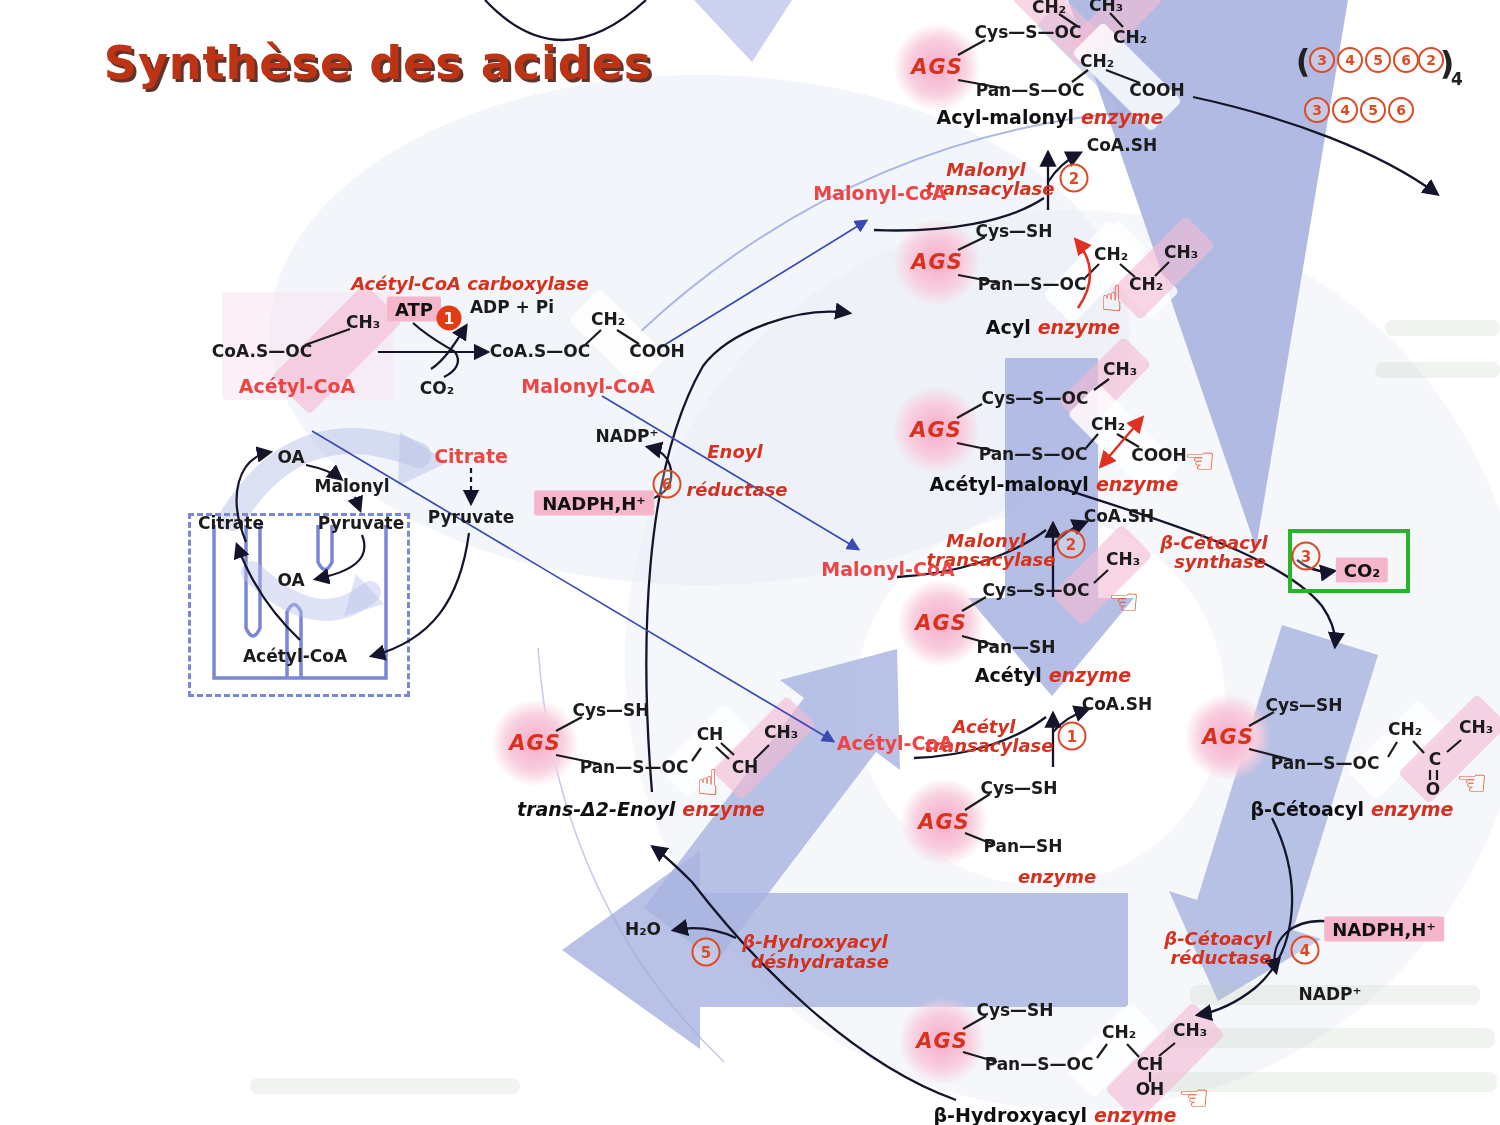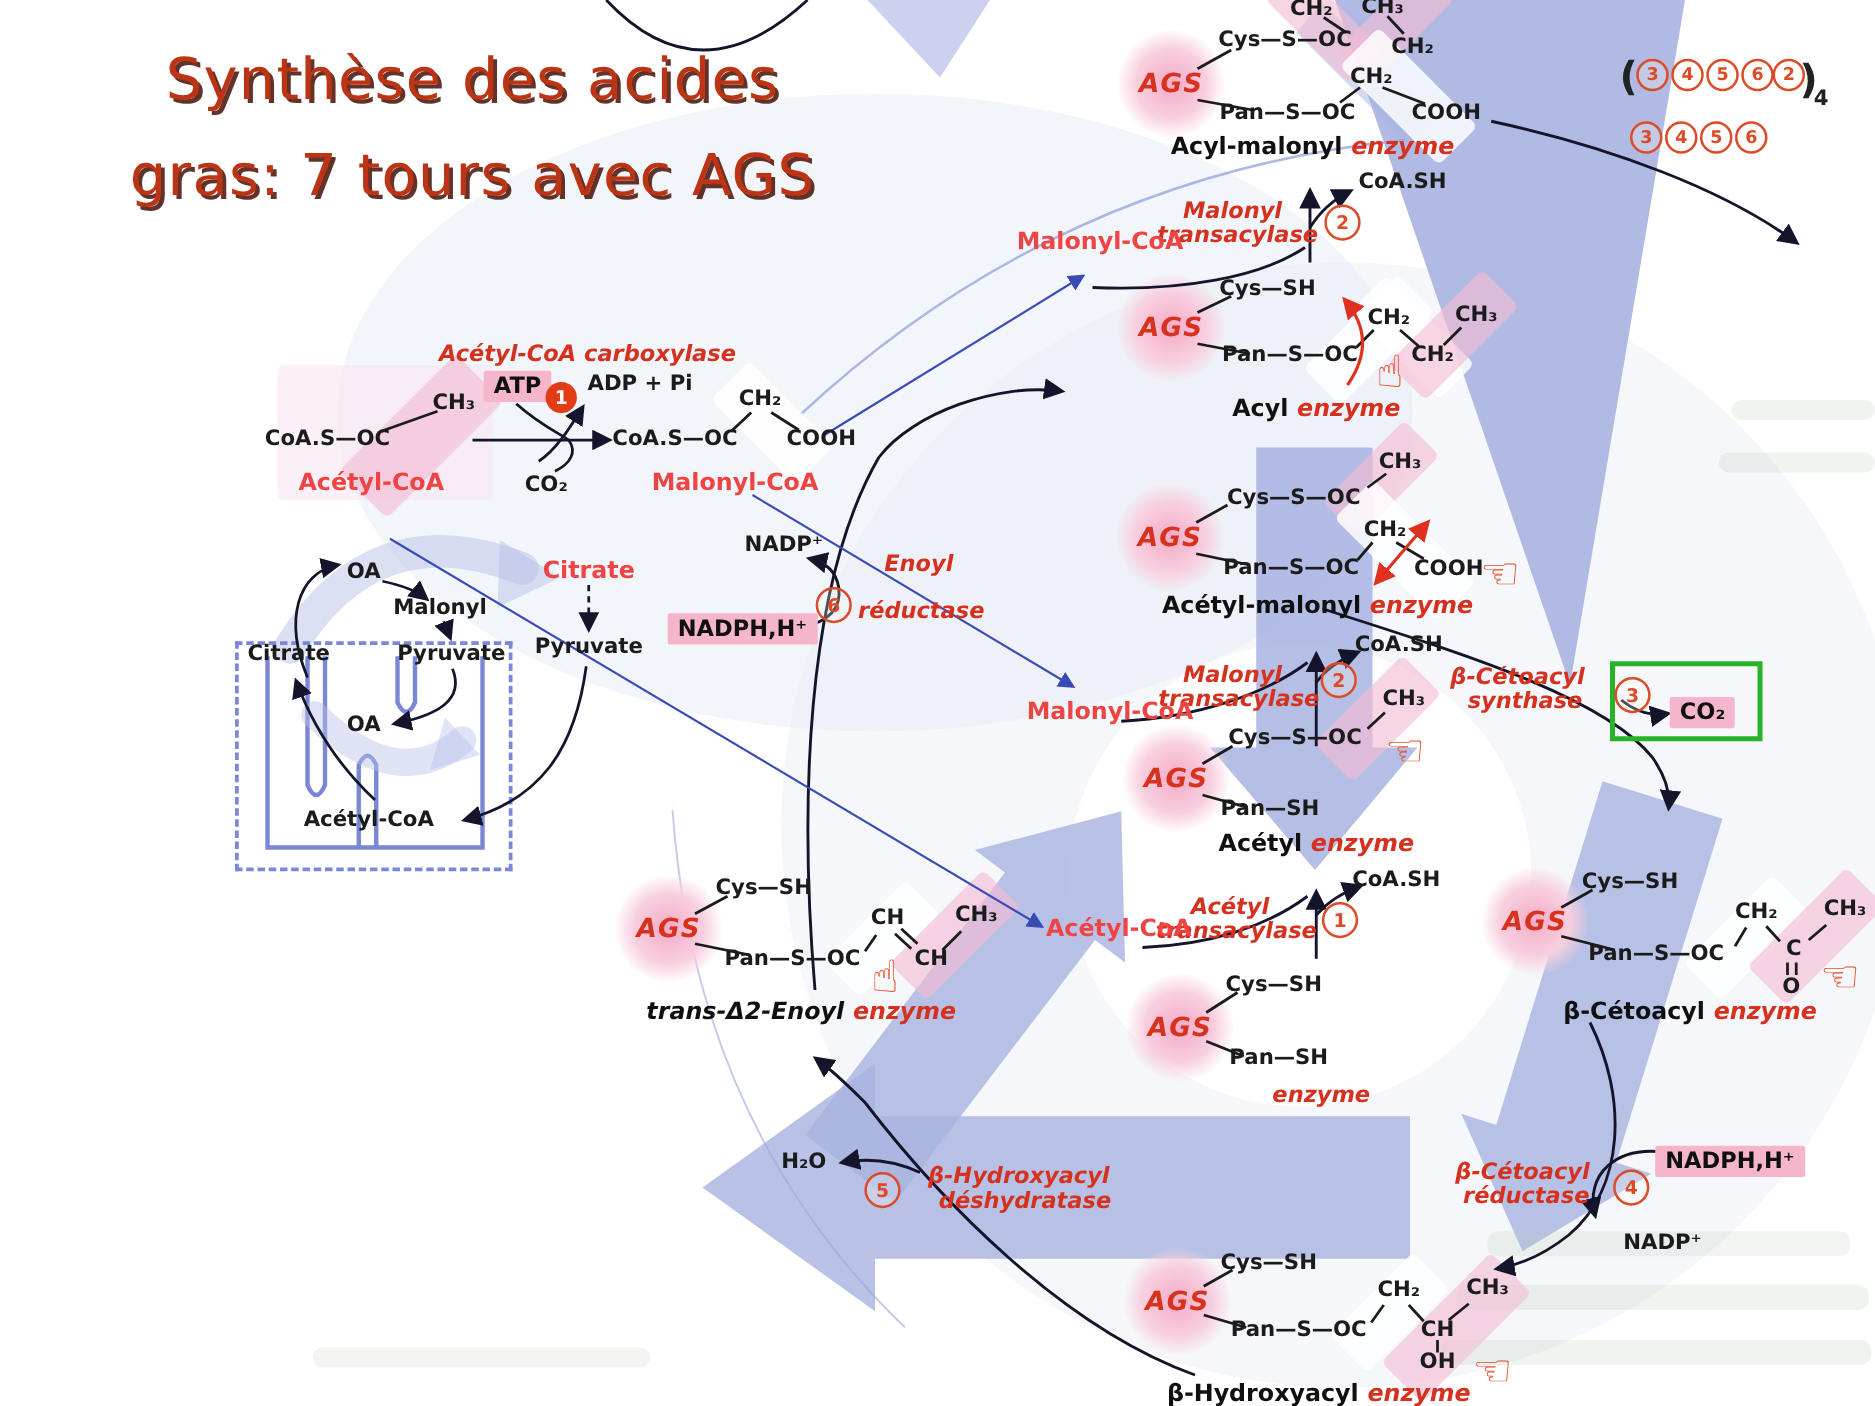--- a/index.html
+++ b/index.html
@@ -14,21 +14,21 @@
   .palepink{background:rgba(247,228,240,.55)}
   .agsbg{position:absolute;width:86px;height:86px;border-radius:50%;z-index:3;
          transform:translate(-50%,-50%);
          background:radial-gradient(circle,#f4abc7 0%,#f8cfdf 46%,rgba(255,255,255,0) 72%)}
   .t{position:absolute;transform:translate(-50%,-50%);white-space:nowrap;z-index:5;
      font-size:17px;font-weight:bold;color:#1b1b1b;line-height:1.05}
   .b{font-size:19px;font-weight:bold;color:#ef4444}
   .r{font-style:italic;color:#d5311e;font-size:18px;font-weight:bold}
   .ags{font-style:italic;font-weight:bold;font-size:21px;color:#d8321f;letter-spacing:1px}
   .title{position:absolute;transform:translate(-50%,-50%);white-space:nowrap;z-index:6;
-         font-weight:normal;font-size:46px;color:#bd3414;letter-spacing:1px;
+         font-weight:bold;font-size:46px;color:#bd3414;letter-spacing:1px;
          text-shadow:3px 3px 0 rgba(70,15,5,.85)}
   .lbl{display:flex;gap:7px;align-items:baseline}
   .lbl .n{font-weight:bold;font-size:19px;color:#101010}
   .lbl .n.itn{font-style:italic}
   .lbl .rn{font-style:italic;color:#d5311e;font-size:19px;font-weight:bold}
   .circ{position:absolute;transform:translate(-50%,-50%);width:25px;height:25px;z-index:6;
         border:2.5px solid #dd4a28;border-radius:50%;color:#dd4a28;background:rgba(255,252,240,.25);
         display:flex;align-items:center;justify-content:center;font-size:15px;font-weight:bold}
   .circ.sm{width:22px;height:22px;font-size:14px;border-width:2px}
   .redstep{position:absolute;transform:translate(-50%,-50%);width:25px;height:25px;z-index:6;
@@ -215,21 +215,20 @@
     </g>
 
     <g stroke="#3a4ab5" stroke-width="1.7" fill="none">
       <line x1="312" y1="431" x2="833" y2="741" marker-end="url(#mu)"></line>
       <line x1="602" y1="396" x2="858" y2="549" marker-end="url(#mu)"></line>
       <line x1="658" y1="349" x2="866" y2="221" marker-end="url(#mu)"></line>
     </g>
   </svg>
 
   <div class="title" style="left:378px;top:63px">Synthèse des acides</div>
-  <div class="title" style="left:378px;top:140px">gras: 7 tours avec AGS</div>
 
   <span class="paren" style="left:1303px;top:61px">(</span>
   <span class="circ sm" style="left:1322px;top:60px">3</span>
   <span class="circ sm" style="left:1350px;top:60px">4</span>
   <span class="circ sm" style="left:1378px;top:60px">5</span>
   <span class="circ sm" style="left:1406px;top:60px">6</span>
   <span class="circ sm" style="left:1431px;top:60px">2</span>
   <span class="paren" style="left:1447px;top:63px">)</span>
   <span class="sub4" style="left:1457px;top:79px">4</span>
   <span class="circ sm" style="left:1317px;top:110px">3</span>

